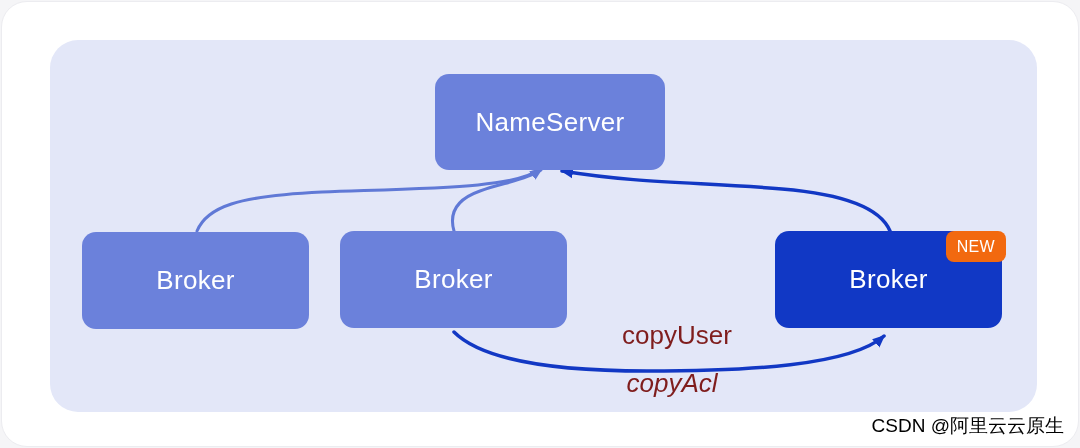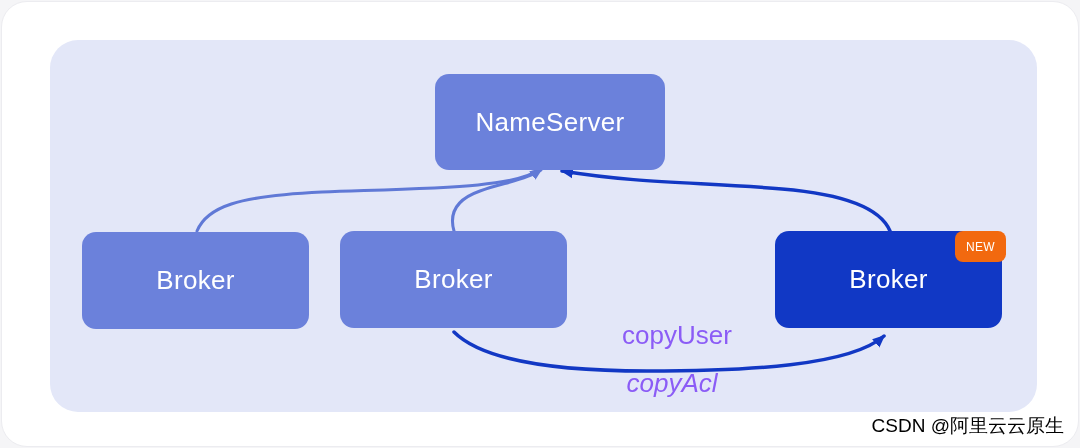--- a/index.html
+++ b/index.html
@@ -11,23 +11,23 @@
   .node{position:absolute;display:flex;align-items:center;justify-content:center;
     color:#ffffff;font-size:26px;border-radius:14px;letter-spacing:.3px;}
   .node.light{background:#6b81db;}
   .node.dark{background:#1138c5;}
   #nameserver{left:433px;top:64px;width:230px;height:96px;margin-top:8px;}
   #broker1{left:80px;top:230px;width:227px;height:97px;}
   #broker2{left:338px;top:229px;width:227px;height:97px;}
   #broker3{left:773px;top:229px;width:227px;height:97px;}
   .badge{position:absolute;top:0;right:-4px;height:31px;padding:0 11px;
     background:#f2690f;border-radius:8px;display:flex;align-items:center;
-    justify-content:center;color:#fff;font-size:12px;}
+    justify-content:center;color:#fff;font-size:16px;}
   .edges{position:absolute;left:0;top:0;width:1080px;height:448px;pointer-events:none;}
-  .edge-label{position:absolute;color:#8b5cf6;font-size:26px;text-align:center;}
+  .edge-label{position:absolute;color:#7f1d1d;font-size:26px;text-align:center;}
   #copyuser{left:595px;top:318px;width:160px;}
   #copyacl{left:595px;top:366px;width:150px;font-style:italic;}
   .watermark{position:absolute;right:14px;bottom:7px;color:#000000;font-size:19px;}
 </style>
 </head>
 <body>
 
 <div class="card">
   <div class="panel"></div>
 

